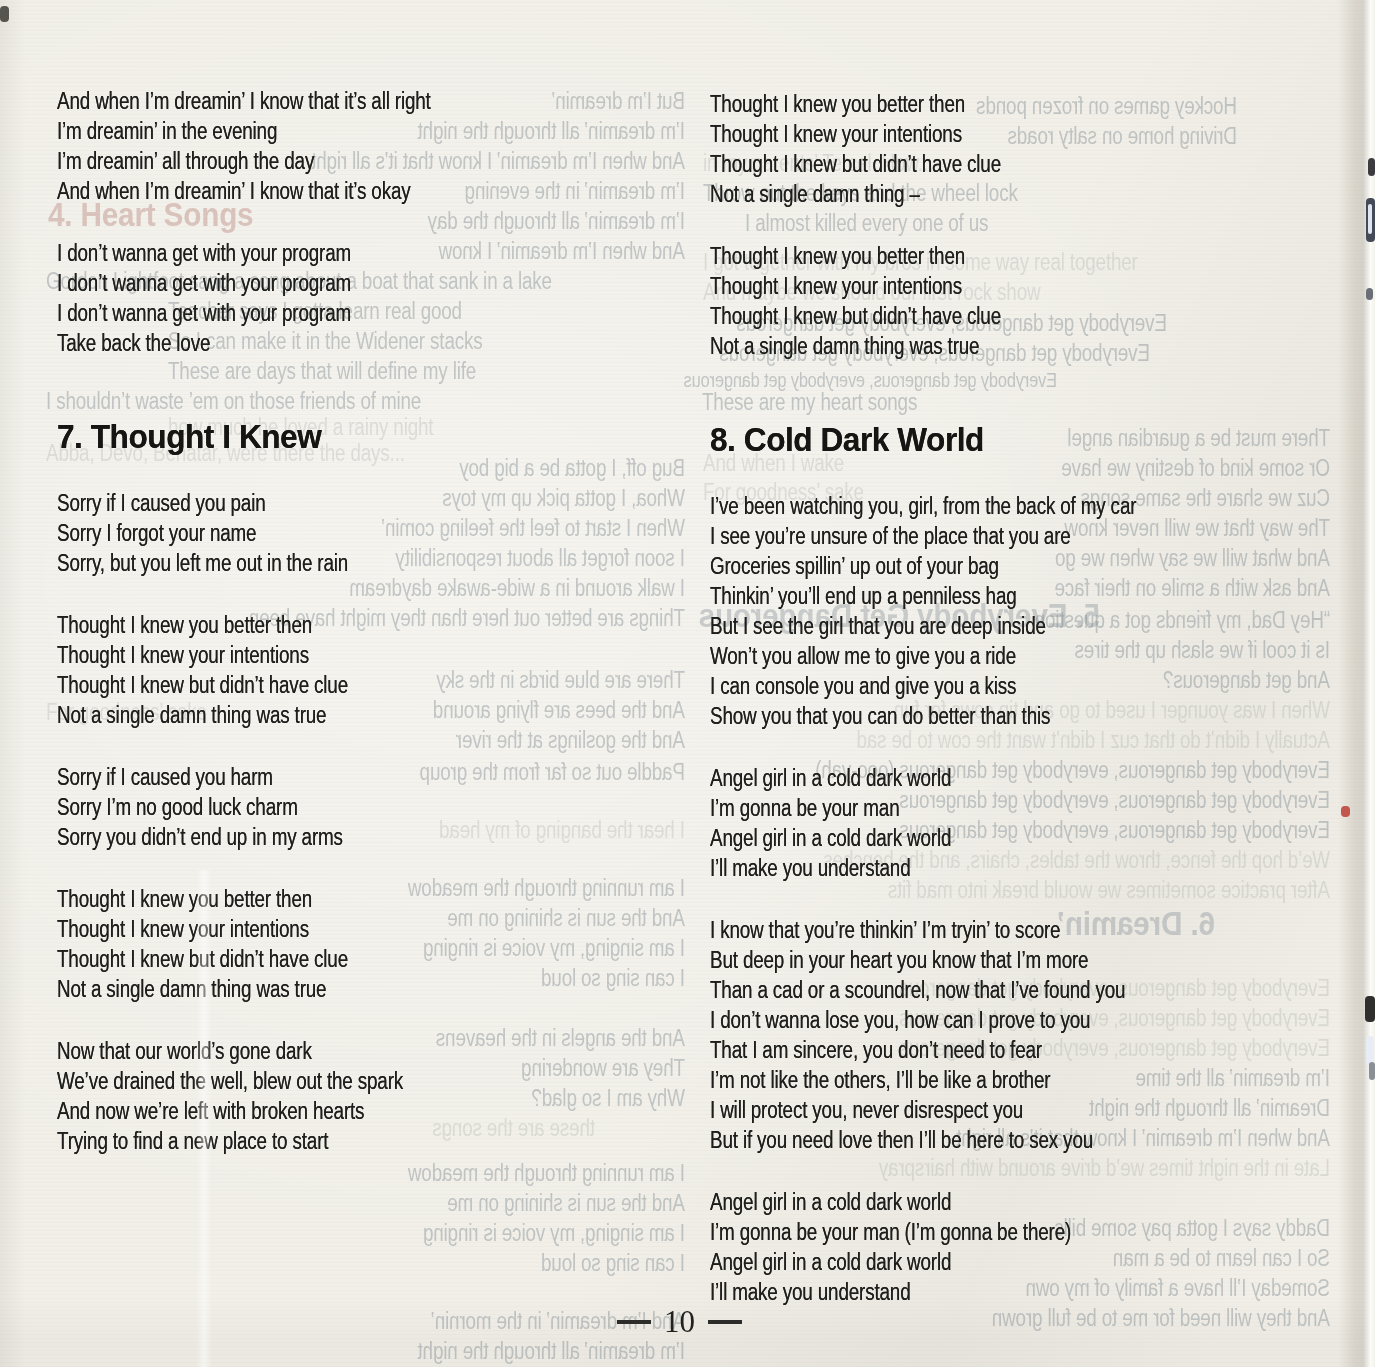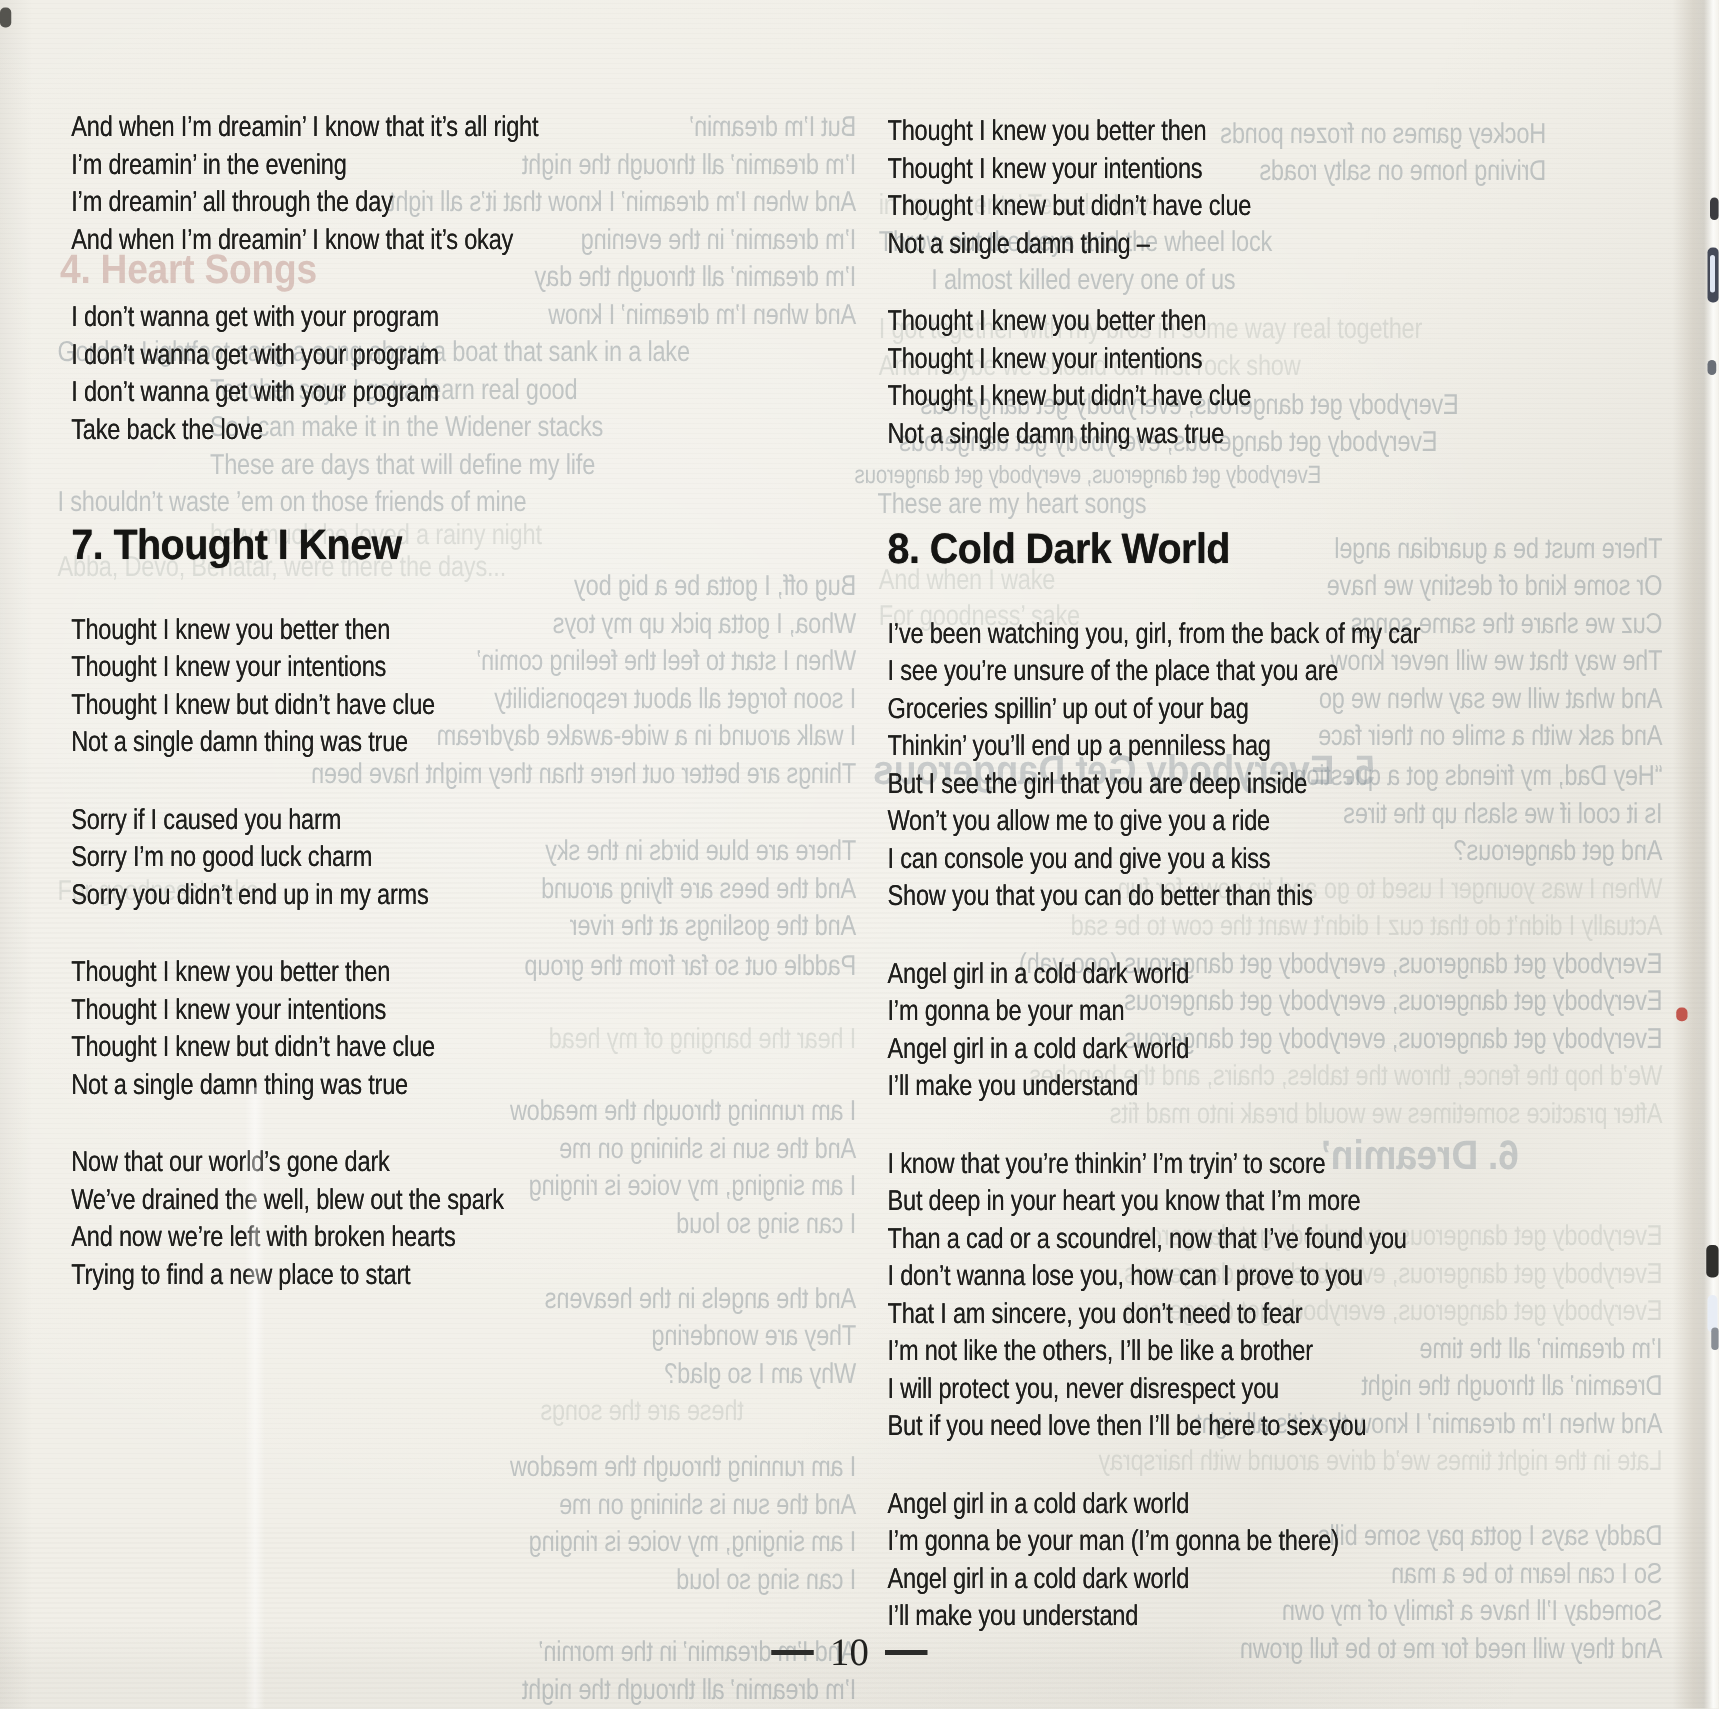--- a/index.html
+++ b/index.html
@@ -191,20 +191,28 @@
           <div class="line">Take back the love</div>
         </div>
     </div>
     </div>
   <h2 class="song-title">7. Thought I Knew</h2>
   <div>
 
       <div class="stanza">
       <div>
 
+      <div class="line">Sorry if I caused you pain</div>
+          <div class="line">Sorry I forgot your name</div>
+          <div class="line">Sorry, but you left me out in the rain</div>
+        </div>
+    </div>
+      <div class="stanza">
+      <div>
+
       <div class="line">Thought I knew you better then</div>
           <div class="line">Thought I knew your intentions</div>
           <div class="line">Thought I knew but didn’t have clue</div>
           <div class="line">Not a single damn thing was true</div>
         </div>
     </div>
       <div class="stanza">
       <div>
 
       <div class="line">Sorry if I caused you harm</div>

